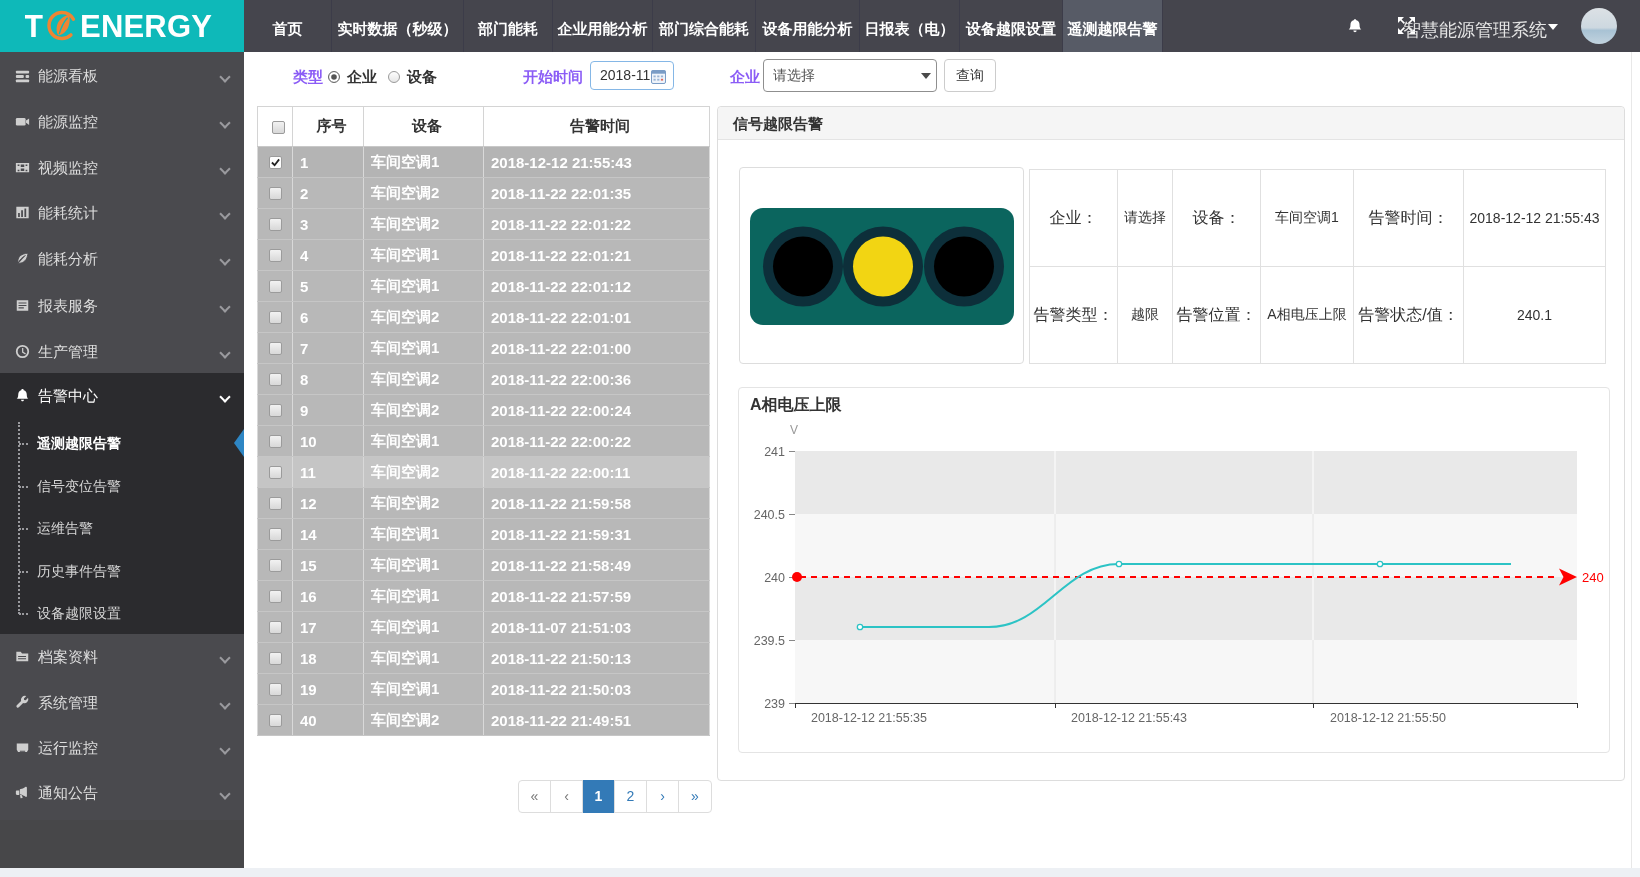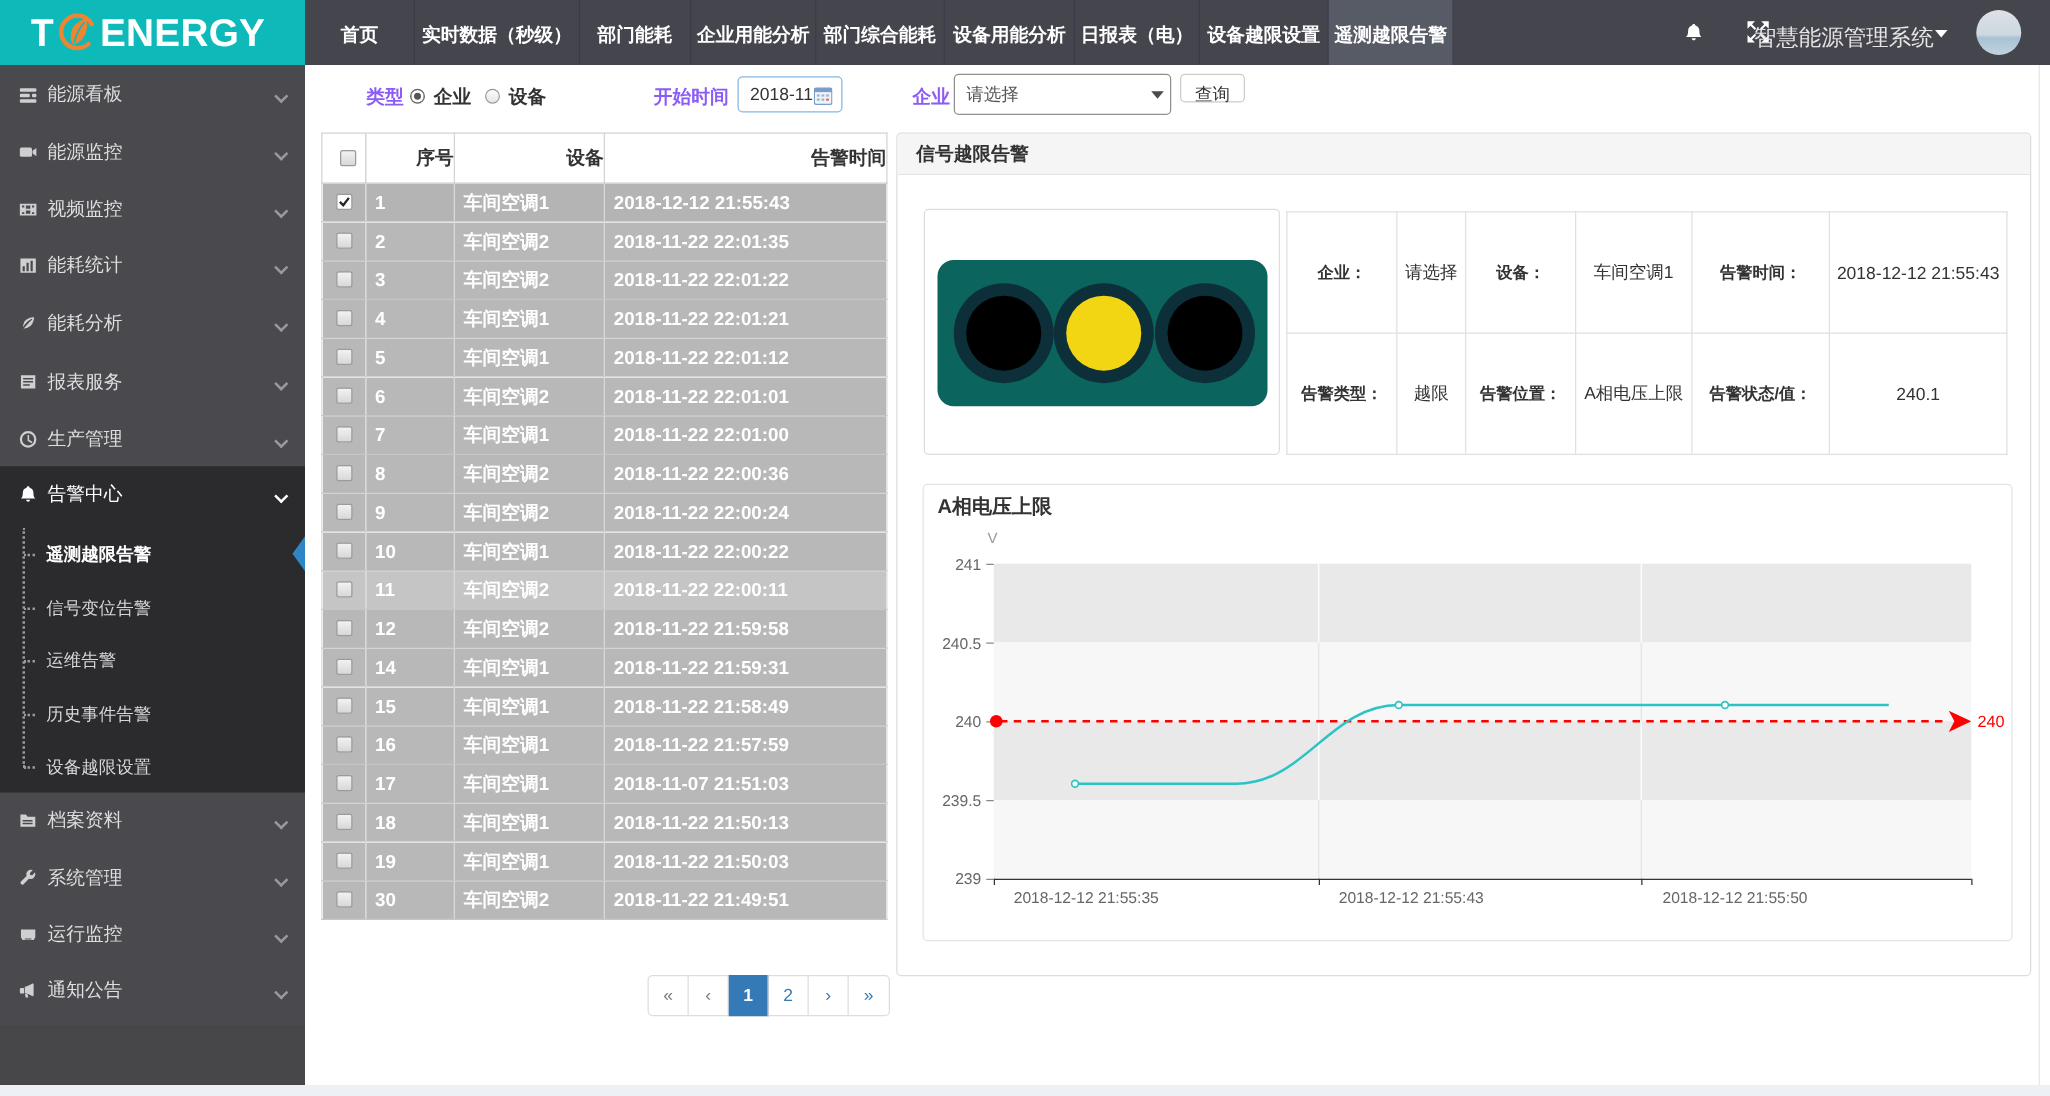--- a/index.html
+++ b/index.html
@@ -29,46 +29,46 @@
 .blab{position:absolute;font-size:15px;font-weight:bold;color:#8b5cf6}
 .radio{position:absolute;width:12px;height:12px;border-radius:50%;top:19px}
 .radio.sel{border:1px solid #666;background:#fff;box-shadow:inset 0 0 0 2.2px #fff,inset 0 0 0 7px #555}
 .radio.un{border:1px solid #9a9a9a;background:linear-gradient(#fdfdfd,#e6e6e6)}
 .rlab{position:absolute;font-size:15px;font-weight:bold;color:#333}
 #dateinp{position:absolute;left:346px;top:9px;width:84px;height:29px;border:1px solid #85b7e6;border-radius:4px;background:#fff}
 #dateinp span{position:absolute;left:9px;top:5px;font-size:14px;color:#333}
 #sel{position:absolute;left:519px;top:7px;width:174px;height:33px;border:1px solid #8f8f8f;border-radius:4px;background:#fff}
 #sel .stx{position:absolute;left:9px;top:7px;font-size:14px;color:#555}
 #sel .car{position:absolute;left:157px;top:13px;width:0;height:0;border-left:5.5px solid transparent;border-right:5.5px solid transparent;border-top:6.5px solid #4a4a4a}
-#qbtn{position:absolute;left:700px;top:7px;width:52px;height:23px;border:1px solid #ccc;border-radius:4px;background:#fff;text-align:center;line-height:31px;font-size:14px;color:#333}
+#qbtn{position:absolute;left:700px;top:7px;width:52px;height:33px;border:1px solid #ccc;border-radius:4px;background:#fff;text-align:center;line-height:31px;font-size:14px;color:#333}
 
 #tbl{position:absolute;left:13px;top:54px;width:452px;border-collapse:collapse;table-layout:fixed}
 #tbl td,#tbl th{border:1px solid #d4d4d4;overflow:hidden;white-space:nowrap}
-#tbl thead th{height:40px;background:#fff;font-size:15px;color:#333;text-align:right;padding-left:7px;border-bottom:1px solid #c8c8c8}
+#tbl thead th{height:40px;background:#fff;font-size:15px;color:#333;text-align:center;padding-left:7px;border-bottom:1px solid #c8c8c8}
 #tbl td{height:31px;font-size:15px;font-weight:bold;color:#fff;padding-left:7px;border-color:#c6c6c6 #d9d9d9}
 #tbl tr{background:#b8b8b8}
 #tbl tr.sel{background:#b4b4b4}
 #tbl tr.hov{background:#c5c5c5}
 .cb{display:inline-block;width:13px;height:13px;border:1px solid #9b9b9b;border-radius:2px;background:linear-gradient(#f2f2f2,#d8d8d8);vertical-align:middle;position:relative;top:-1px}
 .cb.on{background:#fdfdfd}
 .cb svg{position:absolute;left:1px;top:1px}
 #tbl .c0{text-align:center;padding-left:0}
 
 #pager{position:absolute;left:274px;top:728px;height:33px;border:1px solid #ddd;border-radius:4px;background:#fff;display:flex}
 #pager .pg{width:32px;height:31px;line-height:31px;text-align:center;font-size:14px;color:#337ab7;border-right:1px solid #ddd}
 #pager .pg:last-child{border-right:none}
 #pager .pg.gr{color:#777}
 #pager .pg.on{background:#337ab7;color:#fff;font-weight:bold;margin:-1px 0;height:33px;line-height:33px}
 
 #rp{position:absolute;left:473px;top:54px;width:908px;height:675px;border:1px solid #ddd;border-radius:4px;background:#fff}
 #rph{position:absolute;left:0;top:0;width:100%;height:33px;background:#f5f5f5;border-bottom:1px solid #e4e4e4;border-radius:4px 4px 0 0;line-height:33px;font-size:15px;font-weight:bold;color:#333;padding-left:15px}
 #tlbox{position:absolute;left:21px;top:60px;width:285px;height:197px;border:1px solid #ddd;border-radius:4px}
 #itbl{position:absolute;left:311px;top:62px;border-collapse:collapse;table-layout:fixed}
 #itbl td{border:1px solid #e0e0e0;text-align:center;font-size:14px;color:#333;height:97px}
-#itbl td.lb{font-size:13px;font-weight:bold}
+#itbl td.lb{font-size:16px;font-weight:normal}
 #chart{position:absolute;left:20px;top:280px;width:872px;height:366px;border:1px solid #e4e4e4;border-radius:4px}
 #ctitle{position:absolute;left:11px;top:7px;font-size:16px;font-weight:bold;color:#333}
 </style></head>
 <body>
 <div id="page">
   <div id="logo">
     <svg width="194" height="40" viewBox="0 0 194 40">
       <text x="-1" y="31" font-family="Liberation Sans" font-size="31" font-weight="bold" fill="#fff">T</text>
       <g transform="translate(23,3)">
         <circle cx="14" cy="16.5" r="13" pathLength="100" stroke="#ee8533" stroke-width="3.5" fill="none" stroke-linecap="round" stroke-dasharray="79 21" stroke-dashoffset="-13"></circle>
@@ -364,21 +364,21 @@
             <td class="c3">2018-11-22 21:50:13</td>
           </tr>
 <tr class="">
             <td class="c0"><span class="cb"></span></td>
             <td class="c1">19</td>
             <td class="c2">车间空调1</td>
             <td class="c3">2018-11-22 21:50:03</td>
           </tr>
 <tr class="">
             <td class="c0"><span class="cb"></span></td>
-            <td class="c1">30</td>
+            <td class="c1">40</td>
             <td class="c2">车间空调2</td>
             <td class="c3">2018-11-22 21:49:51</td>
           </tr>
       </tbody>
     </table>
     <div id="pager">
       <div class="pg gr">«</div>
         <div class="pg gr">‹</div>
         <div class="pg on">1</div>
         <div class="pg">2</div>

